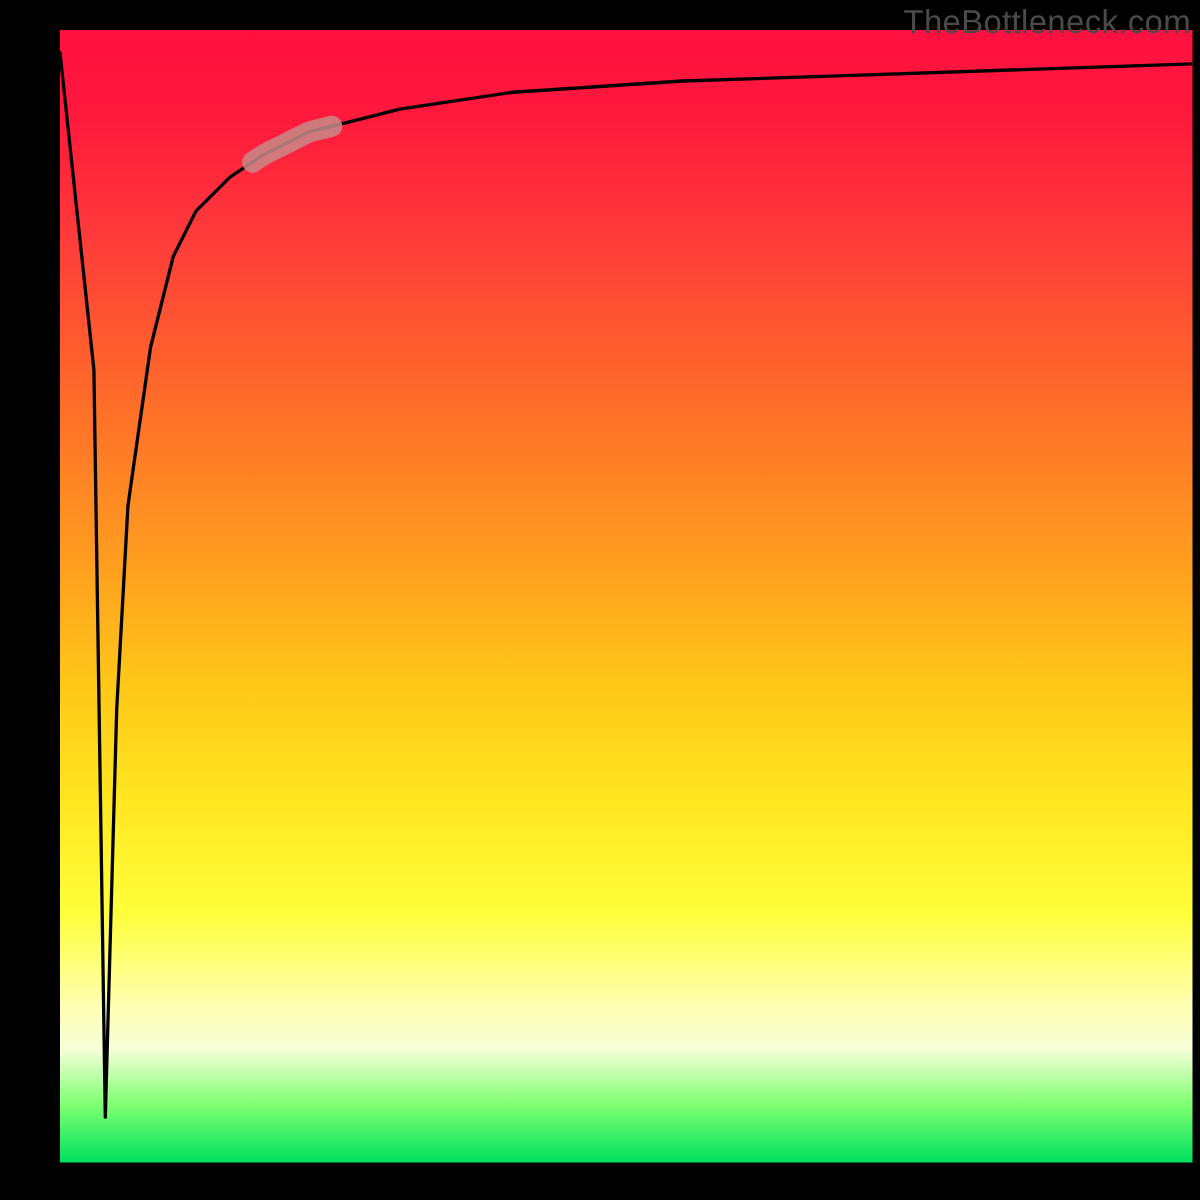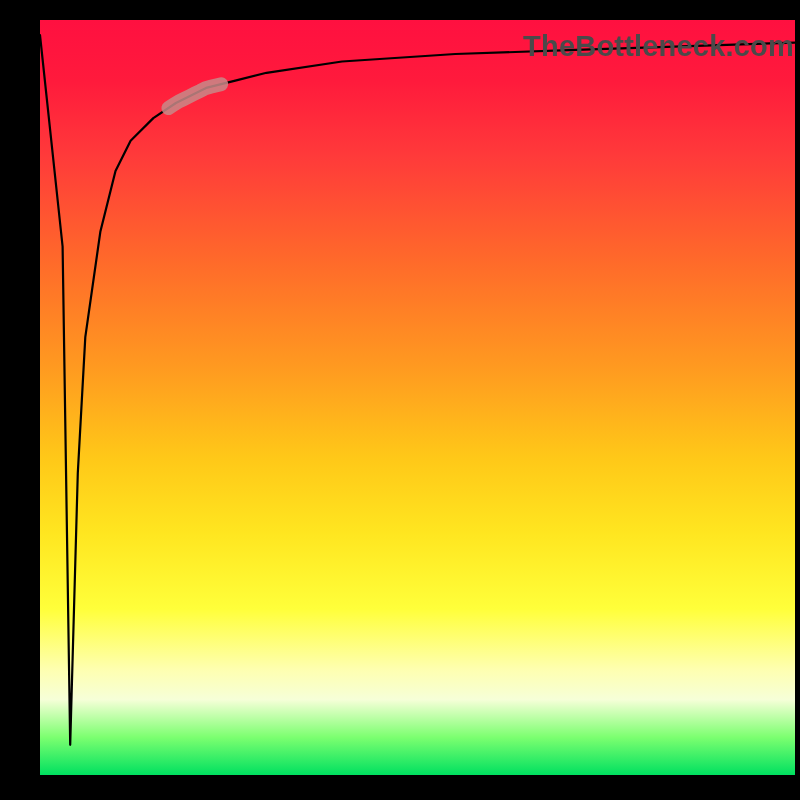--- a/index.html
+++ b/index.html
@@ -38,25 +38,24 @@
       #f6ffd8 90%,
       #7cff70 95%,
       #00e060 100%
     );
   }
   .attribution {
     position: absolute;
     top: 2px;
     right: 6px;
     color: #4a4a4a;
-    font-size: 29px;
-    font-weight: 700;
+    font-size: 22px;
+    font-weight: 400;
     letter-spacing: 0.2px;
     z-index: 5;
-    margin-top: 28px;
   }
   svg.curve {
     position: absolute;
     left: 40px;
     top: 20px;
     width: 755px;
     height: 755px;
     z-index: 3;
   }
 </style>

